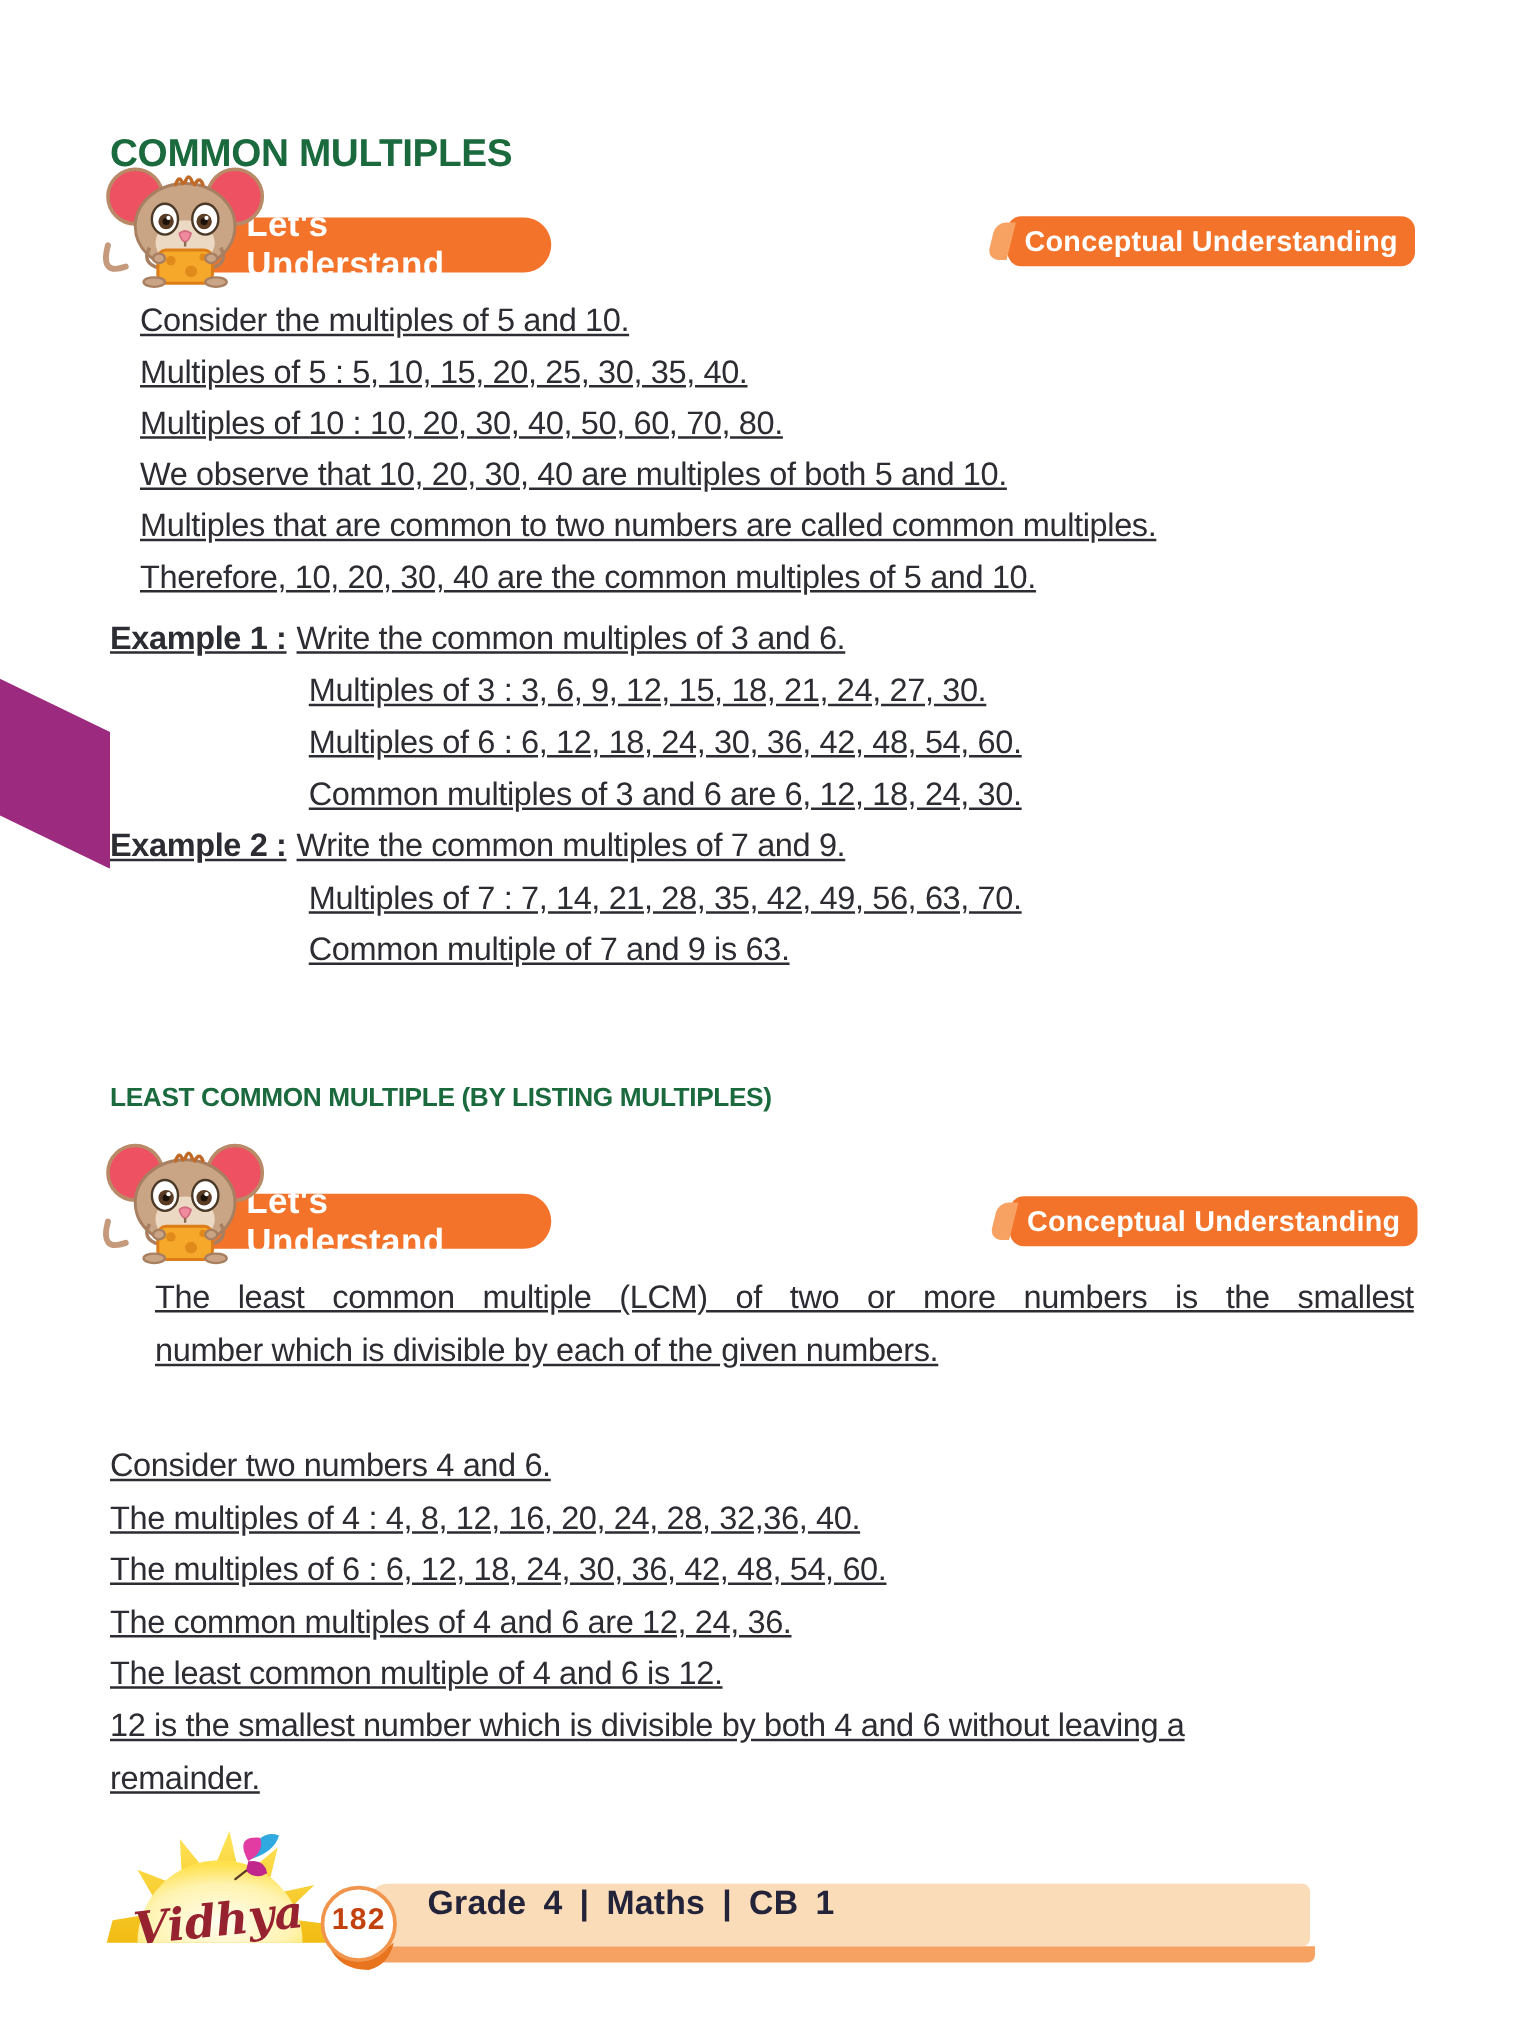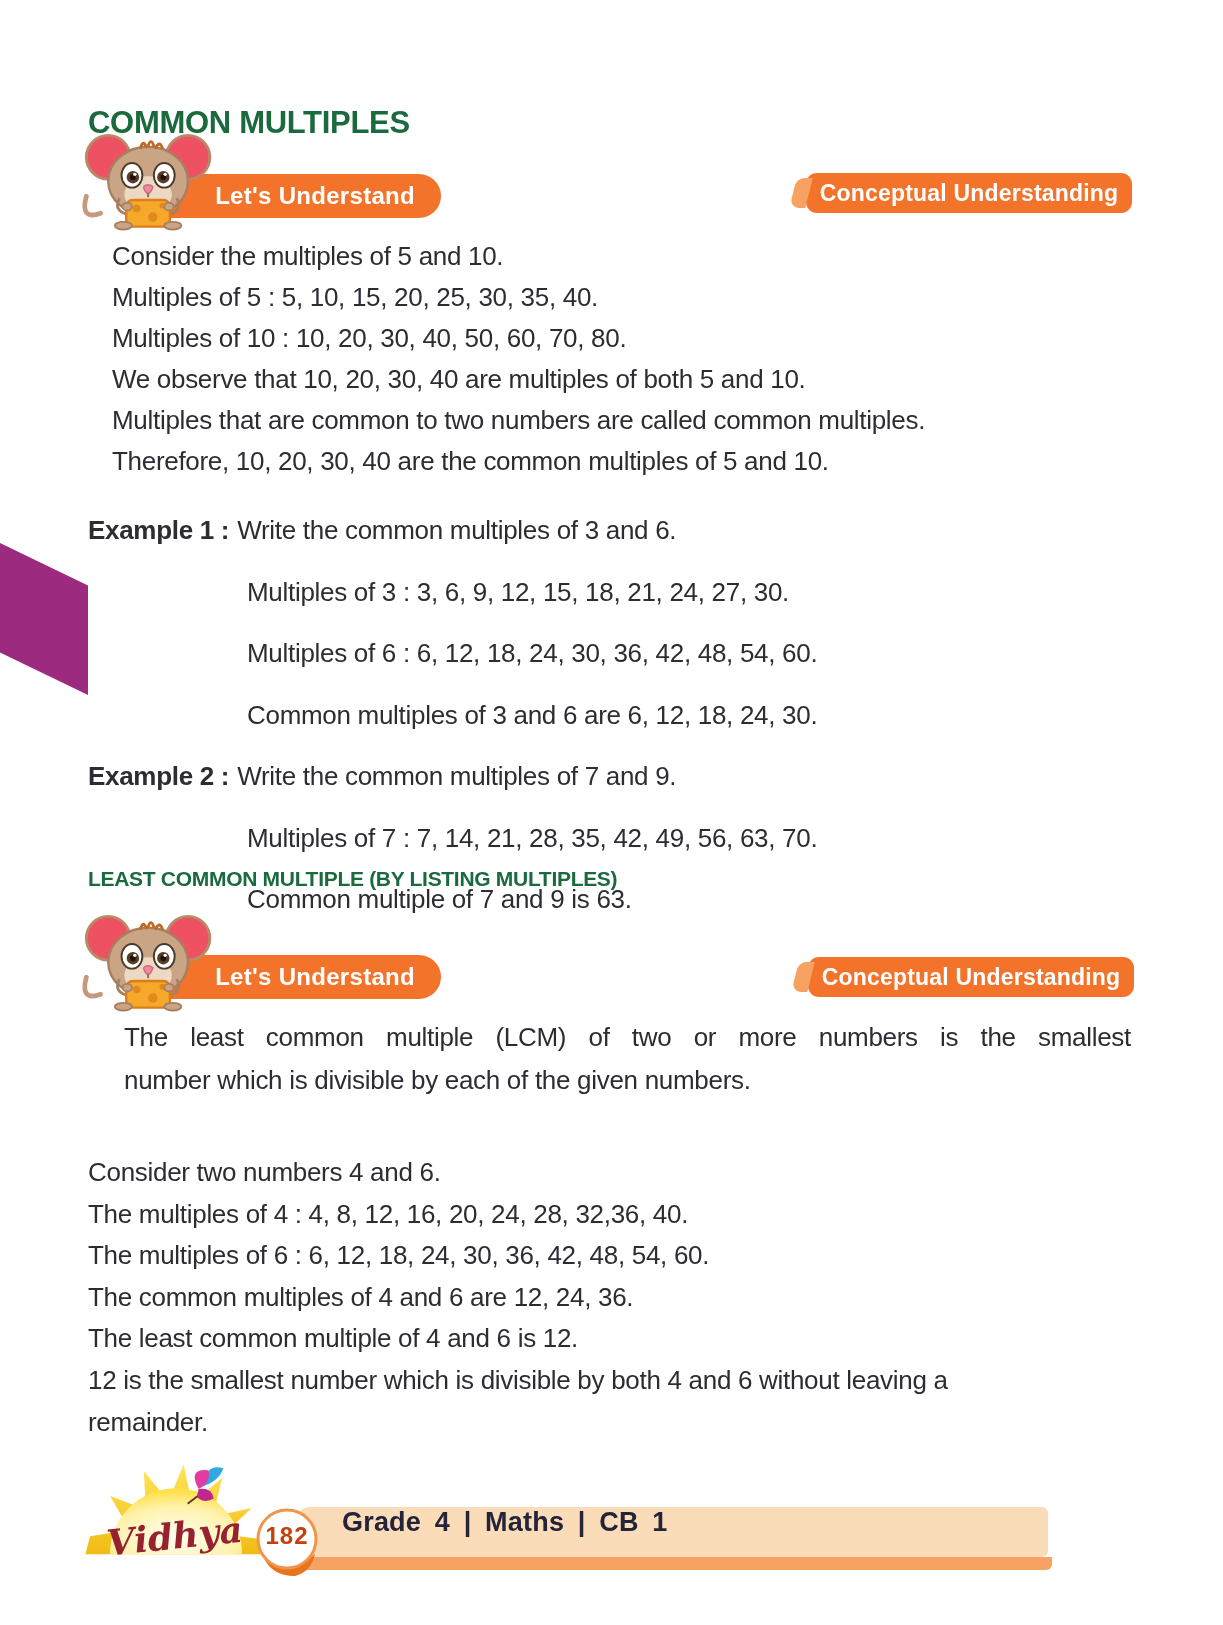--- a/index.html
+++ b/index.html
@@ -11,21 +11,21 @@
   .sec-title{
     position:absolute;left:88px;
     font-weight:bold;color:#1a6a3e;letter-spacing:-0.3px;white-space:nowrap;
   }
   #title1{top:84px;font-size:31px;}
   #title2{top:853px;font-size:21px;}
   
   .banner{
     position:absolute;height:44px;background:#f3732b;border-radius:22px;
     display:flex;align-items:center;justify-content:flex-end;
-    color:#ffffff;font-weight:bold;font-size:24px;letter-spacing:0.3px;
+    color:#ffffff;font-weight:bold;font-size:28px;letter-spacing:0.3px;
     padding:0 26px 0 52px;box-sizing:border-box;width:296px;z-index:2;
   }
   #banner1{left:145px;top:174px;}
   #banner2{left:145px;top:955px;}
   
   .badge{
     position:absolute;width:326px;height:40px;background:#f3732b;border-radius:11px;
     display:flex;align-items:center;justify-content:center;
     color:#ffffff;font-weight:bold;font-size:23px;letter-spacing:0.2px;z-index:2;
   }
@@ -34,24 +34,24 @@
     background:#f7a262;border-radius:8px 0 0 10px;transform:skewX(-14deg);z-index:-1;
   }
   #badge1{left:806px;top:173px;}
   #badge2{left:808px;top:957px;}
   
   .mouse{position:absolute;width:152px;height:100px;z-index:3;}
   #mouse1{left:74px;top:131px;}
   #mouse2{left:74px;top:912px;}
   
   .plines{position:absolute;font-size:26px;letter-spacing:-0.3px;}
-  .pline{height:41px;line-height:41px;white-space:nowrap;}
+  .pline{height:41px;line-height:41px;white-space:nowrap;text-decoration:underline;}
   #para1{left:112px;top:236px;}
   #examples{left:88px;top:490px;}
-  #examples .pline{height:41.5px;line-height:41.5px;margin-top:20px;}
+  #examples .pline{height:41.5px;line-height:41.5px;}
   .xlabel{font-weight:bold;margin-right:8px;}
   .ind{padding-left:159px;}
   #intro{left:88px;top:1016px;width:1007px;margin-left:36px;}
   #intro .pline{height:42.5px;line-height:42.5px;white-space:normal;}
   #intro .jline{text-align:justify;text-align-last:justify;}
   #list2{left:88px;top:1152px;}
   #list2 .pline{height:41.6px;line-height:41.6px;}
   
   #purple-tab{
     position:absolute;left:0;top:543px;width:88px;height:152px;background:#9c2b7f;

